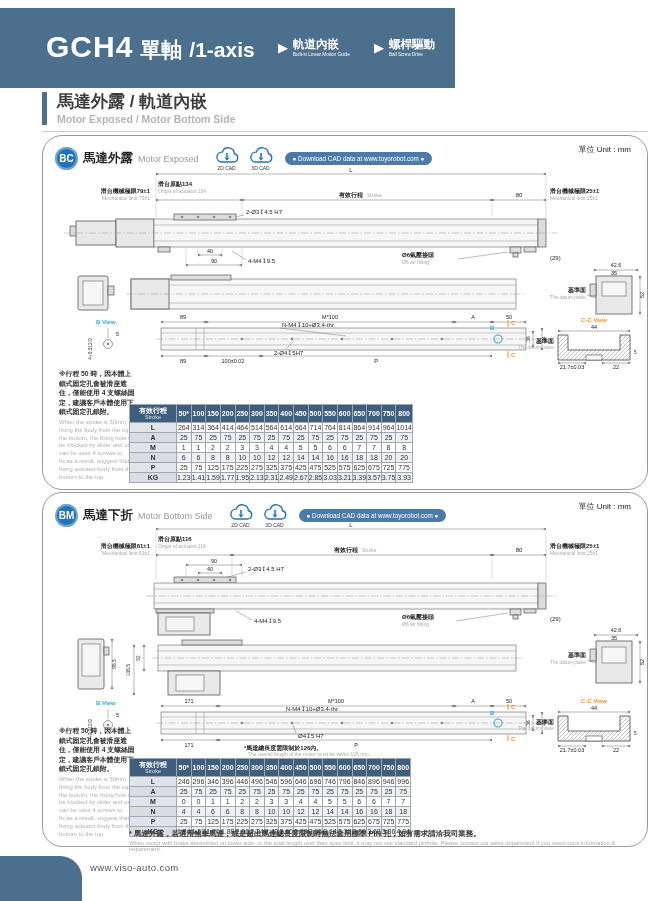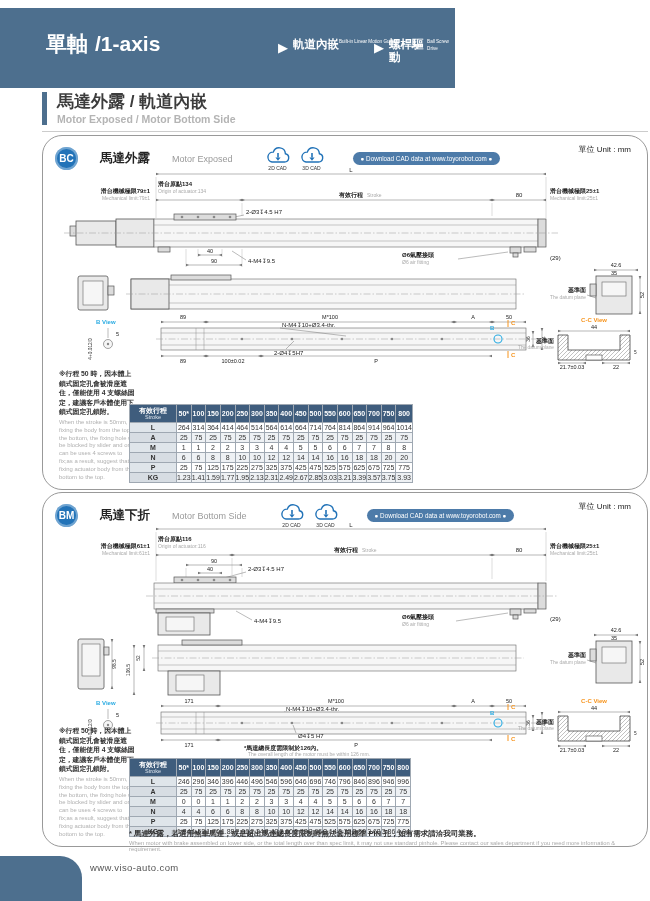--- a/index.html
+++ b/index.html
@@ -6,34 +6,34 @@
   body{width:650px;height:901px;background:#fff;position:relative;overflow:hidden;
        font-family:"Liberation Sans","DejaVu Sans",sans-serif}
   
   .hbar{position:absolute;left:0;top:8px;width:455px;height:80px;background:#4d6f8e}
   .htitle{position:absolute;left:46px;top:22px;display:flex;align-items:baseline;gap:7px;color:#fff}
   .hmodel{font-size:30px;font-weight:bold;letter-spacing:1px}
   .hcn{font-size:21px;font-weight:bold}
   .hen{font-size:21px;font-weight:bold}
   .feat{position:absolute;top:30px;display:flex;gap:5px;color:#fff}
   .feat .arr{font-size:13px;line-height:19px}
-  .fcol{display:flex;flex-direction:row}
+  .fcol{display:flex;flex-direction:column}
   .fcn{font-size:11.5px;font-weight:bold;line-height:1.15}
   .fen{font-size:4.6px;line-height:1.6}
   #feat1{left:278px}#feat2{left:374px}
   
   .sect{position:absolute;left:42px;top:92px;width:590px;border-left:5px solid #4d6f8e;padding-left:10px}
   .sct{font-size:17px;font-weight:bold;color:#3c3c3c;line-height:1.15}
   .sce{font-size:10.5px;color:#b4b4b4;font-weight:bold;margin-top:1px}
   .srule{position:absolute;left:42px;top:131px;width:606px;border-top:1px solid #ccc}
   
   .panel{position:absolute;left:42px;width:604px;height:353px;border:1.2px solid #999;border-radius:20px;background:#fff}
   #pbc{top:135px}#pbm{top:492px}
   .punit{position:absolute;top:8px;right:16px;font-size:8px;color:#222}
-  .phead{position:absolute;top:10px;left:12px;display:flex;align-items:center;gap:22px}
+  .phead{position:absolute;top:10px;left:12px;display:flex;align-items:center;gap:5px}
   .badge{width:23px;height:23px;border-radius:50%;background:#2273b8;color:#fff;font-size:10px;font-weight:bold;
          display:flex;align-items:center;justify-content:center;box-shadow:inset 0 0 0 2px rgba(255,255,255,.35);flex:0 0 auto}
   .ptcn{font-size:12.5px;font-weight:bold;color:#222;white-space:nowrap}
   .pten{font-size:9px;color:#9a9a9a;white-space:nowrap}
   .cads{display:flex;align-items:flex-start;gap:4px;margin-left:8px}
   .cad{display:flex;flex-direction:column;align-items:center;cursor:pointer}
   .cadlbl{font-size:5px;color:#333;margin-top:-1px}
   .pill{height:13px;border-radius:7px;background:#4d7ba9;color:#fff;font-size:6.3px;line-height:13px;
         padding:0 8px;margin-left:4px;white-space:nowrap;cursor:pointer}
   .draw{position:absolute;left:3px}
@@ -81,20 +81,21 @@
   .orl{stroke:#f7941d;stroke-width:1}
   .scr{fill:#888}
   .cut{fill:url(#hA);stroke:#444;stroke-width:.8}
   .cutB{fill:url(#hB);stroke:#444;stroke-width:.8}
 </style>
 </head>
 <body>
 
 <div class="hbar">
   <div class="htitle">
+    <span class="hmodel">GCH4</span>
     <span class="hcn">單軸</span>
     <span class="hen">/1-axis</span>
   </div>
   <div class="feat" id="feat1">
     <span class="arr">▶</span>
     <span class="fcol">
       <span class="fcn">軌道內嵌</span>
       <span class="fen">Built-in Linear Motion Guide</span>
     </span>
   </div>

